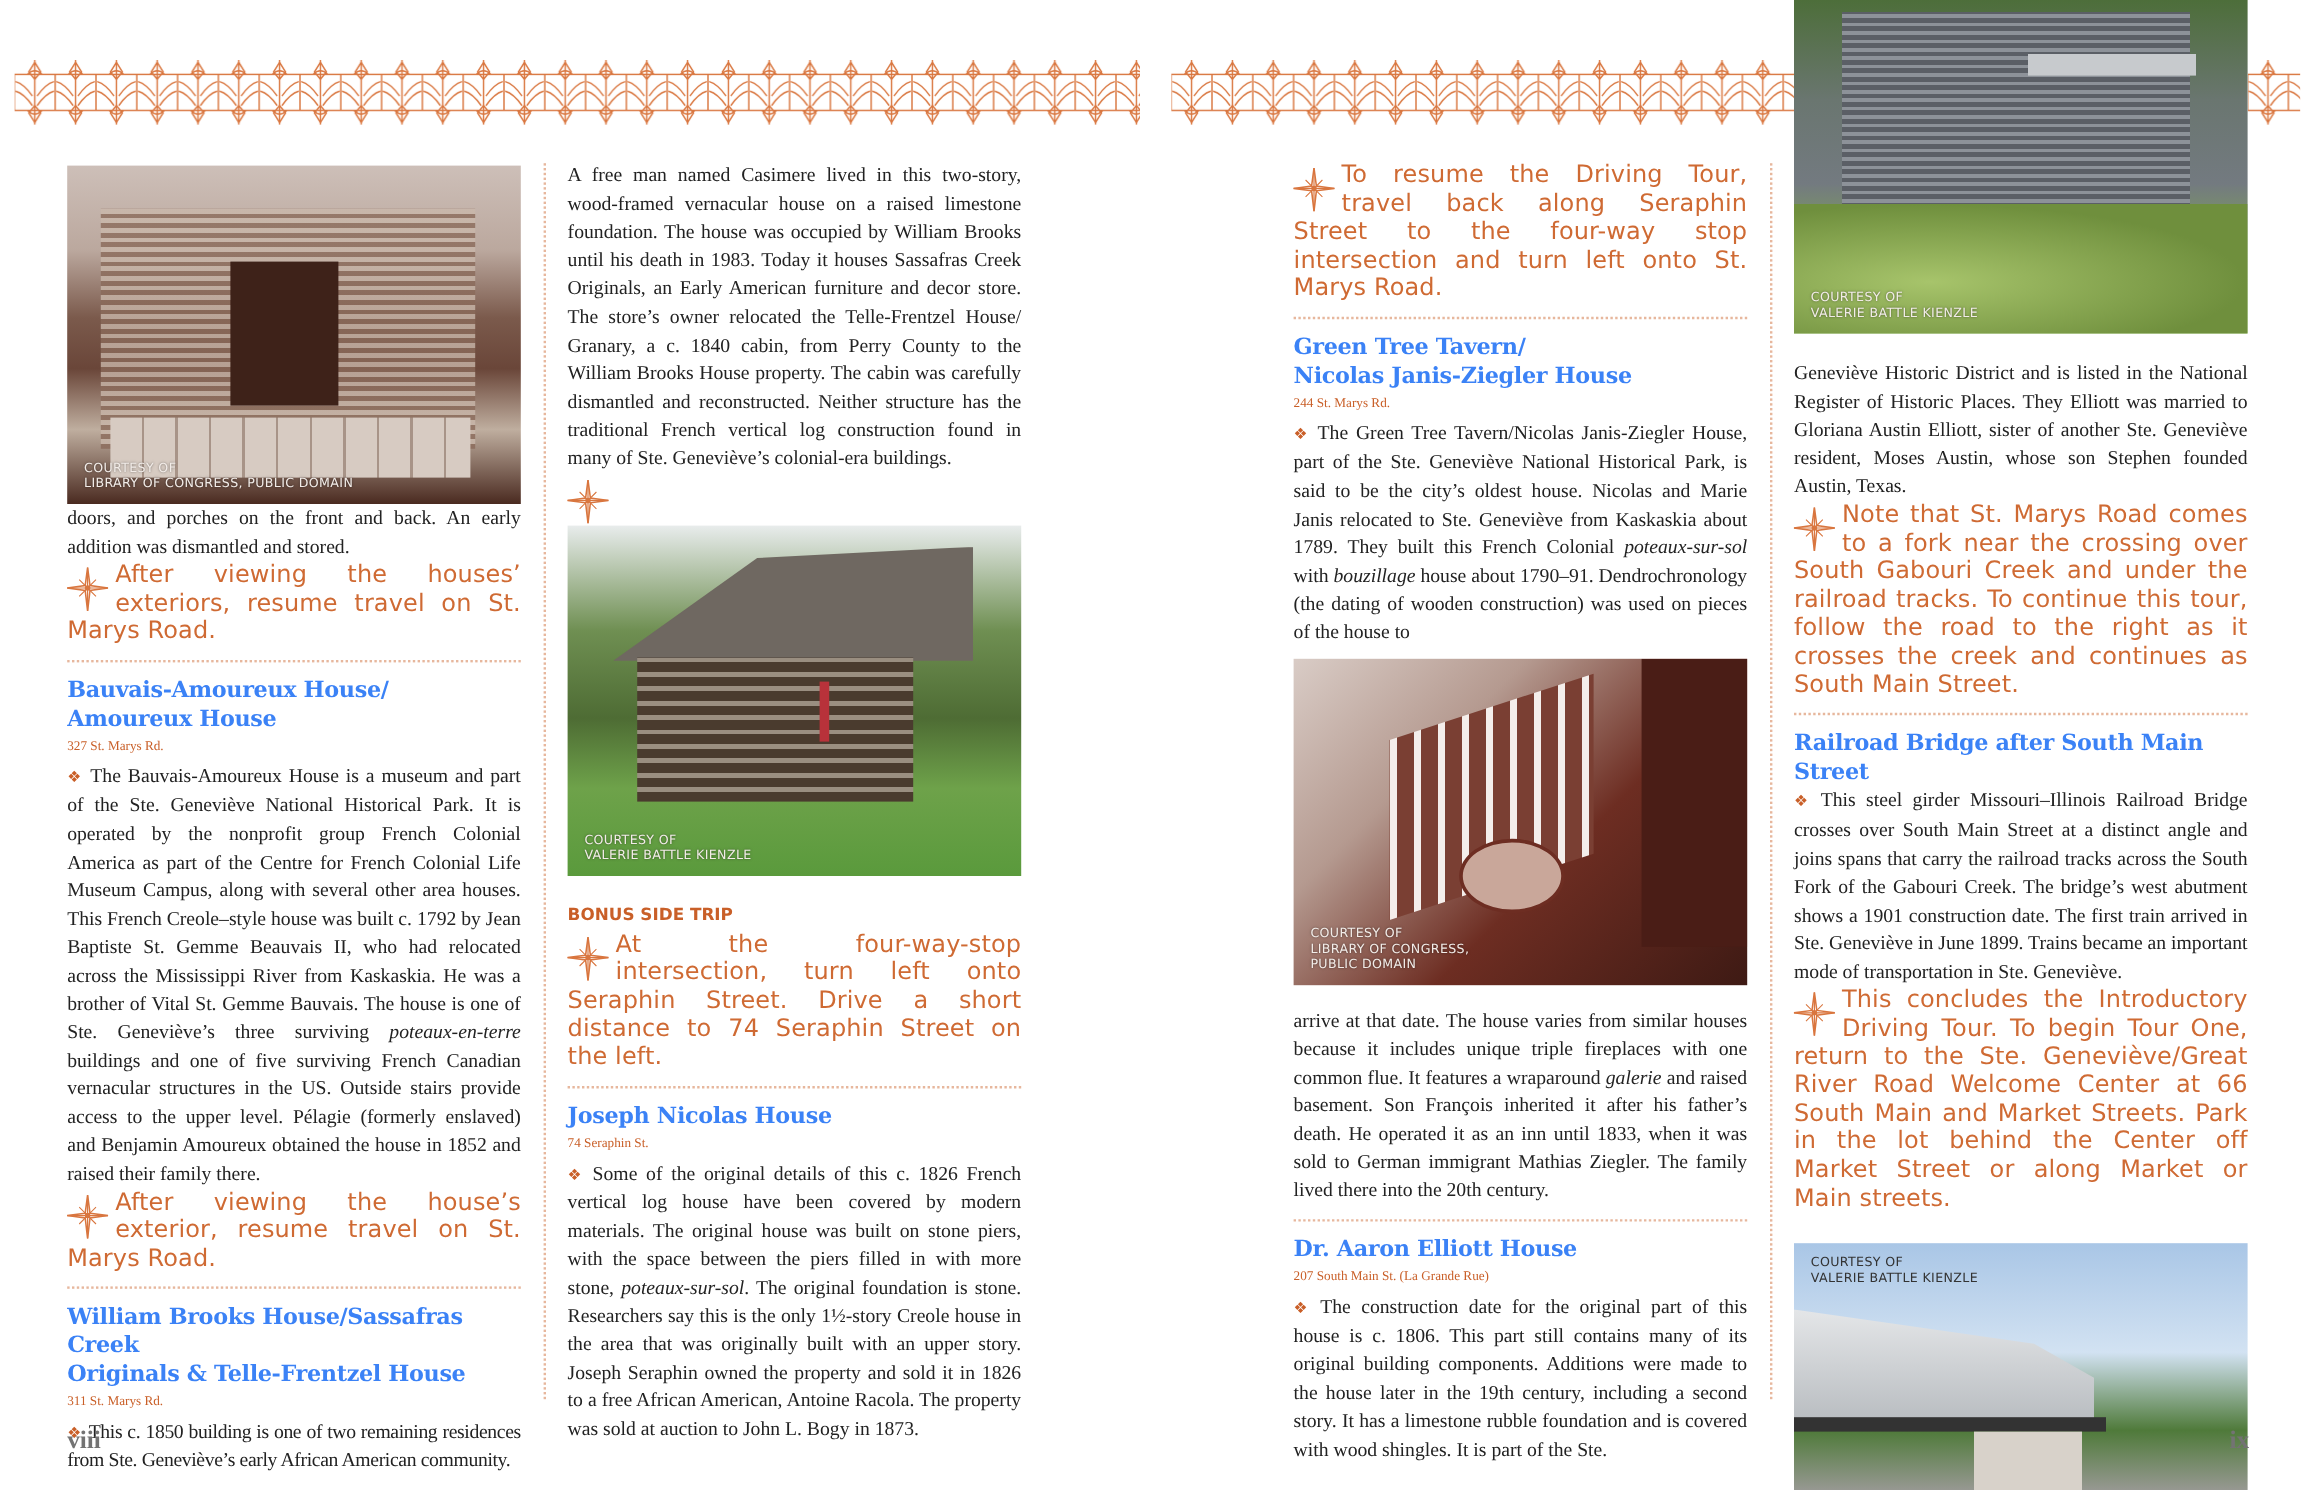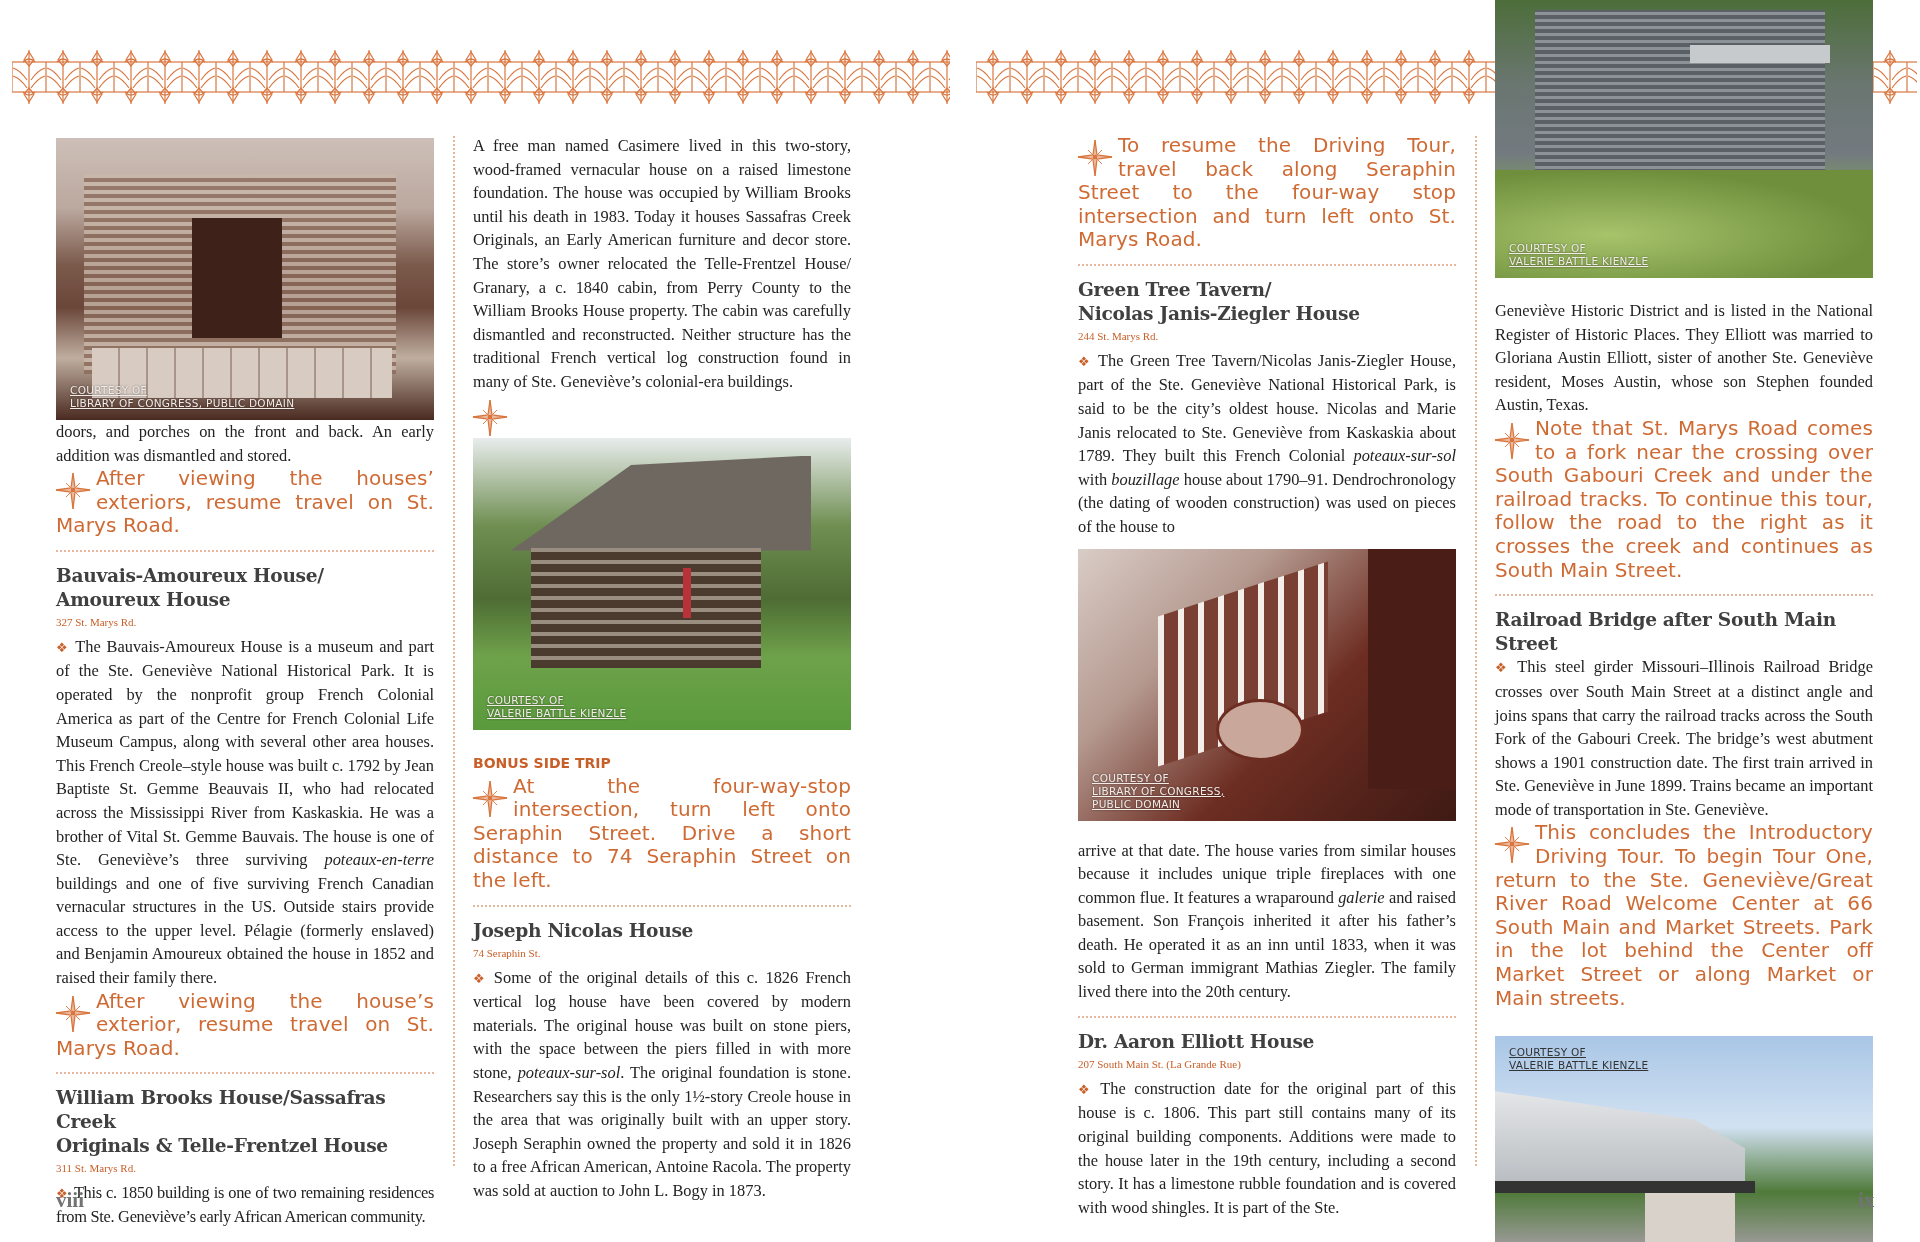--- a/index.html
+++ b/index.html
@@ -7,26 +7,26 @@
   .border-band { position:absolute; top:50px; height:54px; }
   .border-band svg { display:block; width:100%; height:100%; }
   .col { position:absolute; top:134px; width:378px; }
   .divider { position:absolute; border-left:2px dotted #e7b79d; width:0; }
   .body-text { font-size:16.4px; line-height:23.6px; text-align:justify; margin:0; hyphens:auto; }
   .body-text i { font-style:italic; }
   .tip { position:relative; color:#cf6a33; font-family:"DejaVu Sans", sans-serif; font-size:20px; line-height:23.6px; text-align:justify; margin:0; letter-spacing:0.1px; }
   .tip .star { float:left; width:38px; height:40px; margin:4px 4px 0 -2px; shape-outside: margin-box; }
   .tip .star svg { width:38px; height:40px; }
   .hr { border-top:2px dotted #e7b79d; margin:12px 0 12px 0; }
-  .heading { color:#404040; font-family:"DejaVu Serif", serif; font-weight:bold; font-size:18.6px; line-height:23.6px; margin:0; letter-spacing:-0.3px; }
+  .heading { color:#3b82f6; font-family:"DejaVu Serif", serif; font-weight:bold; font-size:18.6px; line-height:23.6px; margin:0; letter-spacing:-0.3px; }
   .addr { color:#c95f28; font-family:Liberation Serif, serif; font-size:11px; line-height:23.6px; margin:0; }
   .bullet { color:#c95f28; font-size:13px; margin-right:6px; }
   .label { color:#c95f28; font-family:"DejaVu Sans", sans-serif; font-weight:bold; font-size:14px; line-height:23px; margin:0; }
   .photo { position:relative; overflow:hidden; }
-  .caption { position:absolute; left:14px; bottom:10px; color:#f2ece8; font-family:"DejaVu Sans", sans-serif; font-size:10.5px; line-height:13px; letter-spacing:0.3px; text-shadow:0 0 2px rgba(0,0,0,0.5);text-decoration:underline; }
+  .caption { position:absolute; left:14px; bottom:10px; color:#f2ece8; font-family:"DejaVu Sans", sans-serif; font-size:10.5px; line-height:13px; letter-spacing:0.3px; text-shadow:0 0 2px rgba(0,0,0,0.5); }
   .caption.dark { color:#333; text-shadow:none; top:10px; bottom:auto; }
   .page-num { position:absolute; top:1188px; font-family:"Liberation Serif", serif; font-weight:bold; font-size:21px; color:#737373; }
 </style>
 </head>
 <body>
 
 <svg width="0" height="0" style="position:absolute">
   <defs>
     <pattern id="lattice" x="0" y="0" width="34" height="54" patternUnits="userSpaceOnUse">
       <g fill="none" stroke="#d9763f" stroke-width="1.2">

